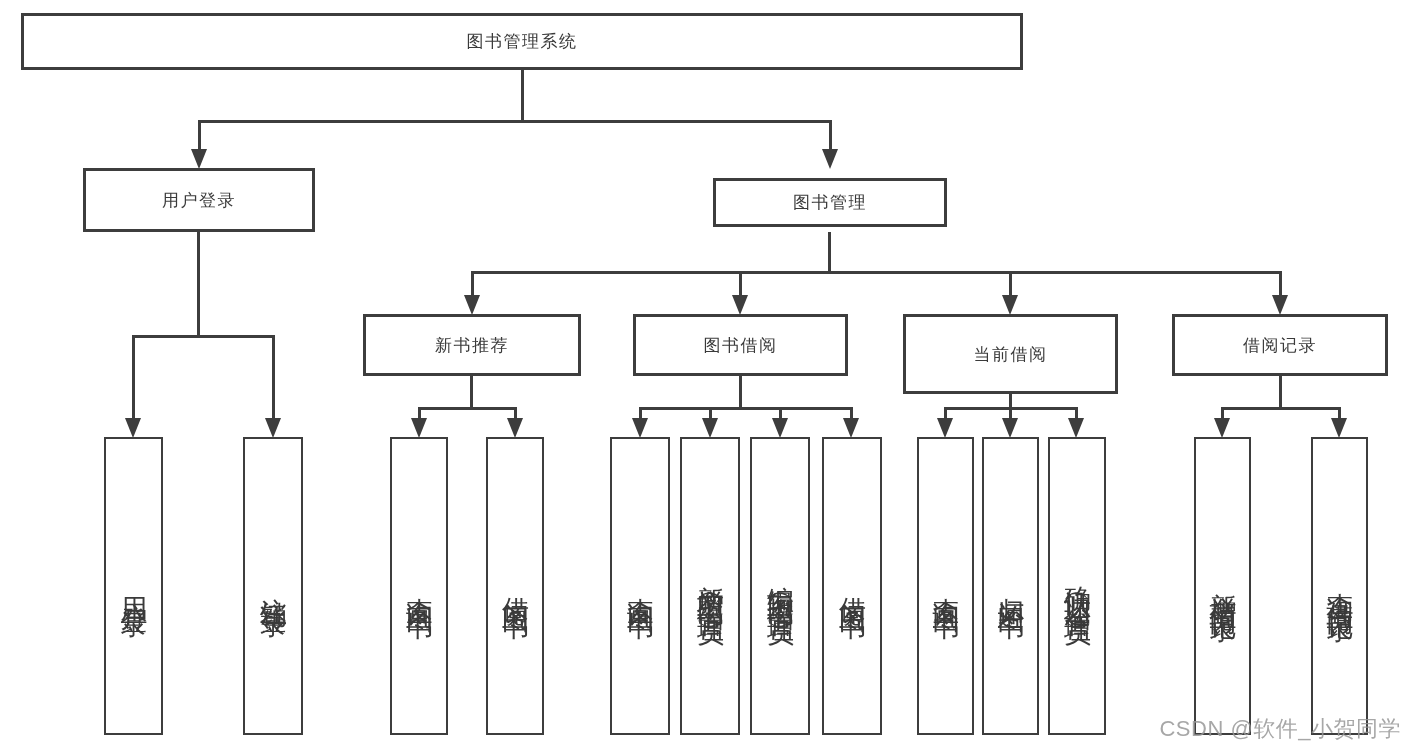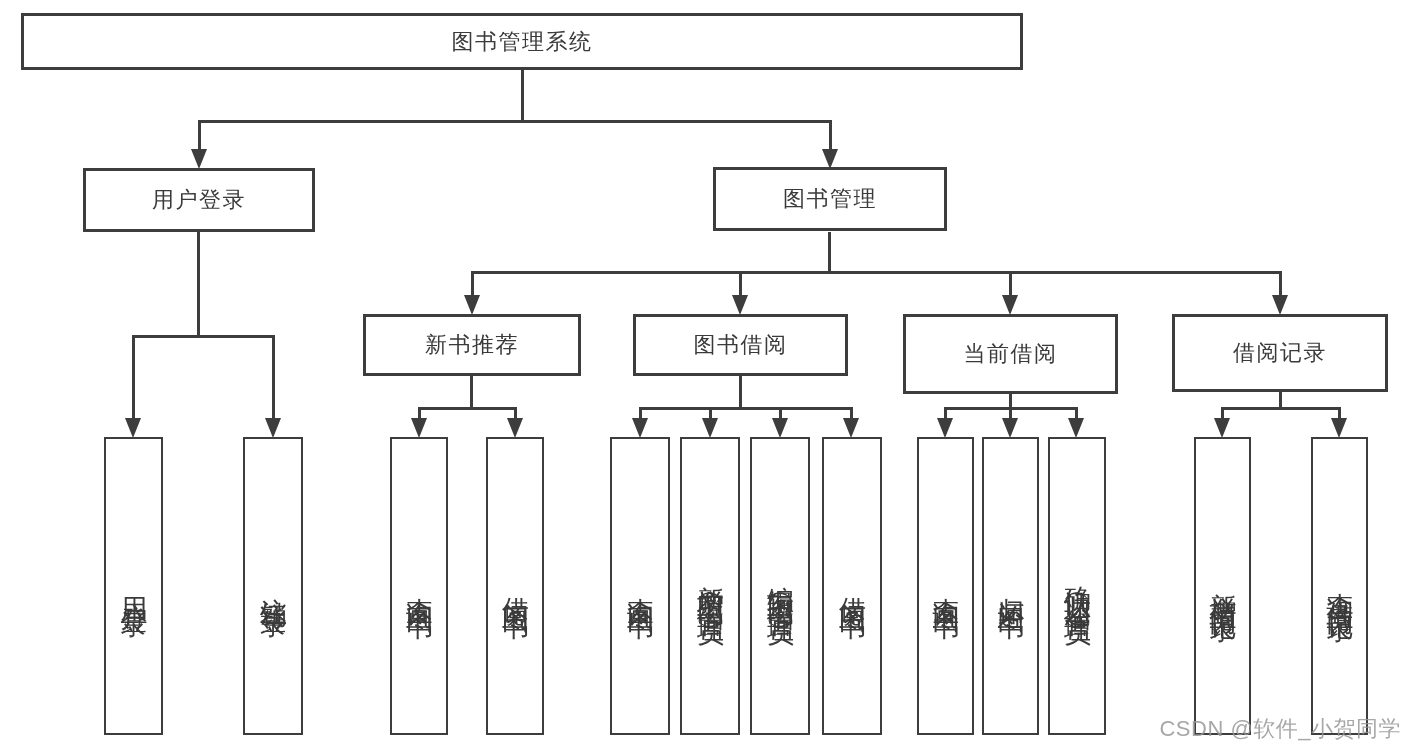--- a/index.html
+++ b/index.html
@@ -4,21 +4,21 @@
 <style>
   html,body{margin:0;padding:0;background:#ffffff;}
   #canvas{
     position:relative;width:1405px;height:747px;background:#ffffff;overflow:hidden;
     font-family:"Liberation Sans", sans-serif;color:#3a3a3a;
   }
   .box{
     position:absolute;background:#ffffff;border:3px solid #3d3d3d;box-sizing:border-box;
     display:flex;align-items:center;justify-content:center;z-index:2;
   }
-  .hbox{font-size:22px;letter-spacing:1.5px;text-align:right;}
+  .hbox{font-size:17px;letter-spacing:1.5px;text-align:right;}
   .leaf{
     border-width:2.5px;
     writing-mode:vertical-rl;text-orientation:mixed;
     font-size:27px;letter-spacing:5px;line-height:1;
   }
   .ln{position:absolute;background:#3d3d3d;z-index:1;}
   .ar{
     position:absolute;width:0;height:0;z-index:1;
     border-left:8px solid transparent;border-right:8px solid transparent;
     border-top:20px solid #3d3d3d;
@@ -36,21 +36,21 @@
   <div class="box hbox" style="left:21px;top:13px;width:1002px;height:57px">图书管理系统</div>
 
   <div class="ln" style="left:521px;top:70px;width:3px;height:53px"></div>
   <div class="ln" style="left:198px;top:120px;width:634px;height:3px"></div>
   <div class="ln" style="left:198px;top:120px;width:3px;height:33px"></div>
   <div class="ar" style="left:191px;top:149px"></div>
   <div class="ln" style="left:829px;top:120px;width:3px;height:33px"></div>
   <div class="ar" style="left:822px;top:149px"></div>
 
   <div class="box hbox" style="left:83px;top:168px;width:232px;height:64px">用户登录</div>
-  <div class="box hbox" style="left:713px;top:167px;width:234px;height:64px">图书管理</div>
+  <div class="box hbox" style="left:713px;top:178px;width:234px;height:49px">图书管理</div>
 
   <div class="ln" style="left:197px;top:232px;width:3px;height:106px"></div>
   <div class="ln" style="left:132px;top:335px;width:143px;height:3px"></div>
   <div class="ln" style="left:132px;top:335px;width:3px;height:87px"></div>
   <div class="ar" style="left:125px;top:418px"></div>
   <div class="ln" style="left:272px;top:335px;width:3px;height:87px"></div>
   <div class="ar" style="left:265px;top:418px"></div>
 
   <div class="ln" style="left:828px;top:232px;width:3px;height:42px"></div>
   <div class="ln" style="left:471px;top:271px;width:811px;height:3px"></div>
@@ -59,21 +59,21 @@
   <div class="ln" style="left:739px;top:271px;width:3px;height:28px"></div>
   <div class="ar" style="left:732px;top:295px"></div>
   <div class="ln" style="left:1009px;top:271px;width:3px;height:28px"></div>
   <div class="ar" style="left:1002px;top:295px"></div>
   <div class="ln" style="left:1279px;top:271px;width:3px;height:28px"></div>
   <div class="ar" style="left:1272px;top:295px"></div>
 
   <div class="box hbox" style="left:633px;top:314px;width:215px;height:62px">图书借阅</div>
   <div class="box hbox" style="left:363px;top:314px;width:218px;height:62px">新书推荐</div>
   <div class="box hbox" style="left:903px;top:314px;width:215px;height:80px">当前借阅</div>
-  <div class="box hbox" style="left:1172px;top:314px;width:216px;height:78px">借阅记录</div>
+  <div class="box hbox" style="left:1172px;top:314px;width:216px;height:62px">借阅记录</div>
 
   <div class="ln" style="left:470px;top:376px;width:3px;height:34px"></div>
   <div class="ln" style="left:418px;top:407px;width:99px;height:3px"></div>
   <div class="ln" style="left:418px;top:407px;width:3px;height:15px"></div>
   <div class="ar" style="left:411px;top:418px"></div>
   <div class="ln" style="left:514px;top:407px;width:3px;height:15px"></div>
   <div class="ar" style="left:507px;top:418px"></div>
 
   <div class="ln" style="left:739px;top:376px;width:3px;height:34px"></div>
   <div class="ln" style="left:639px;top:407px;width:214px;height:3px"></div>

